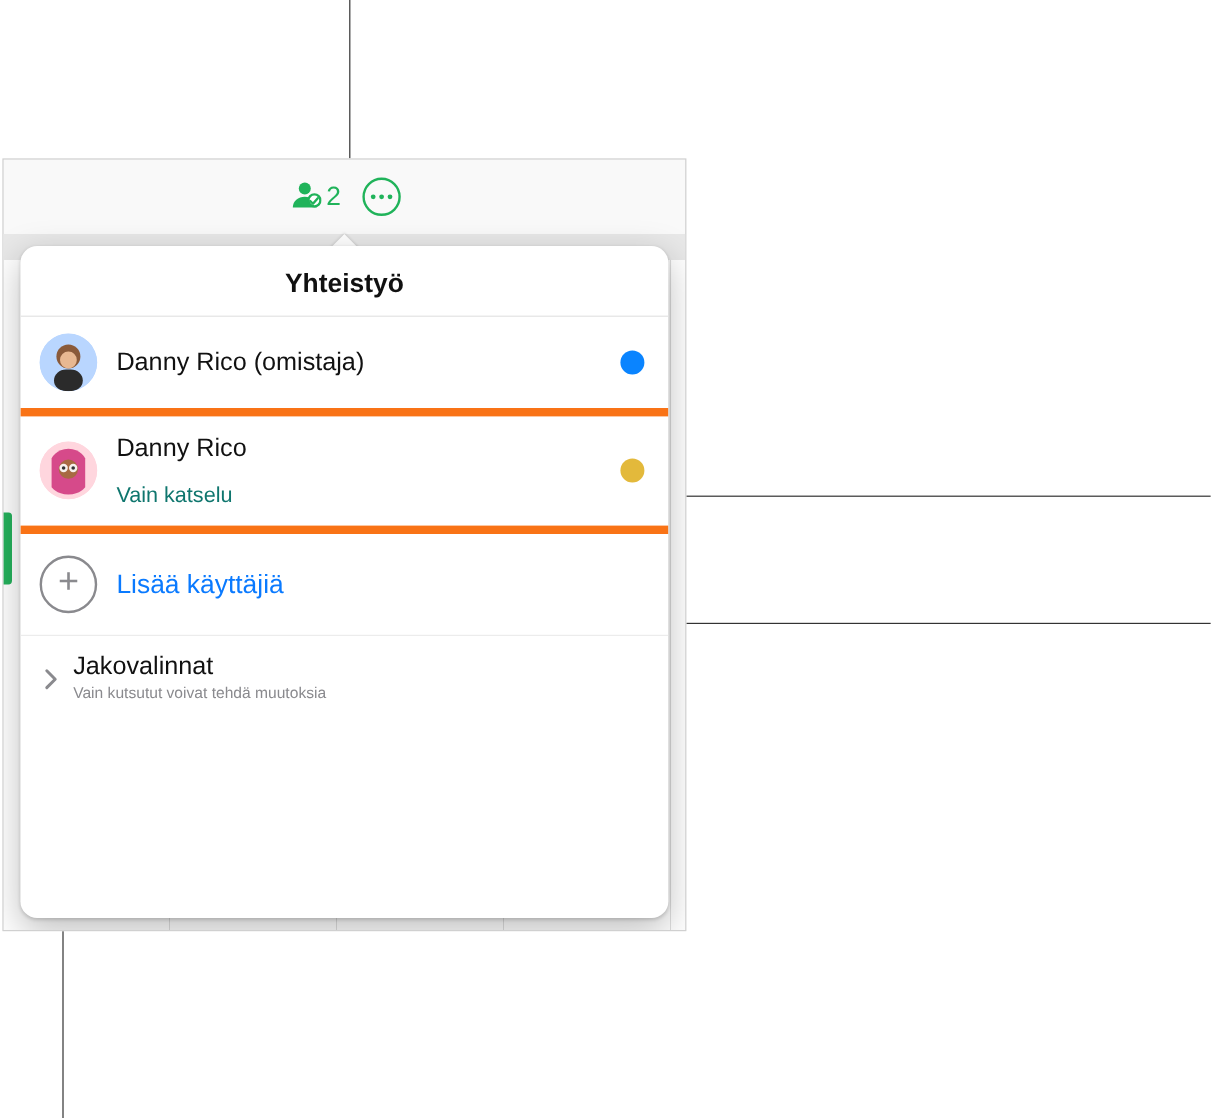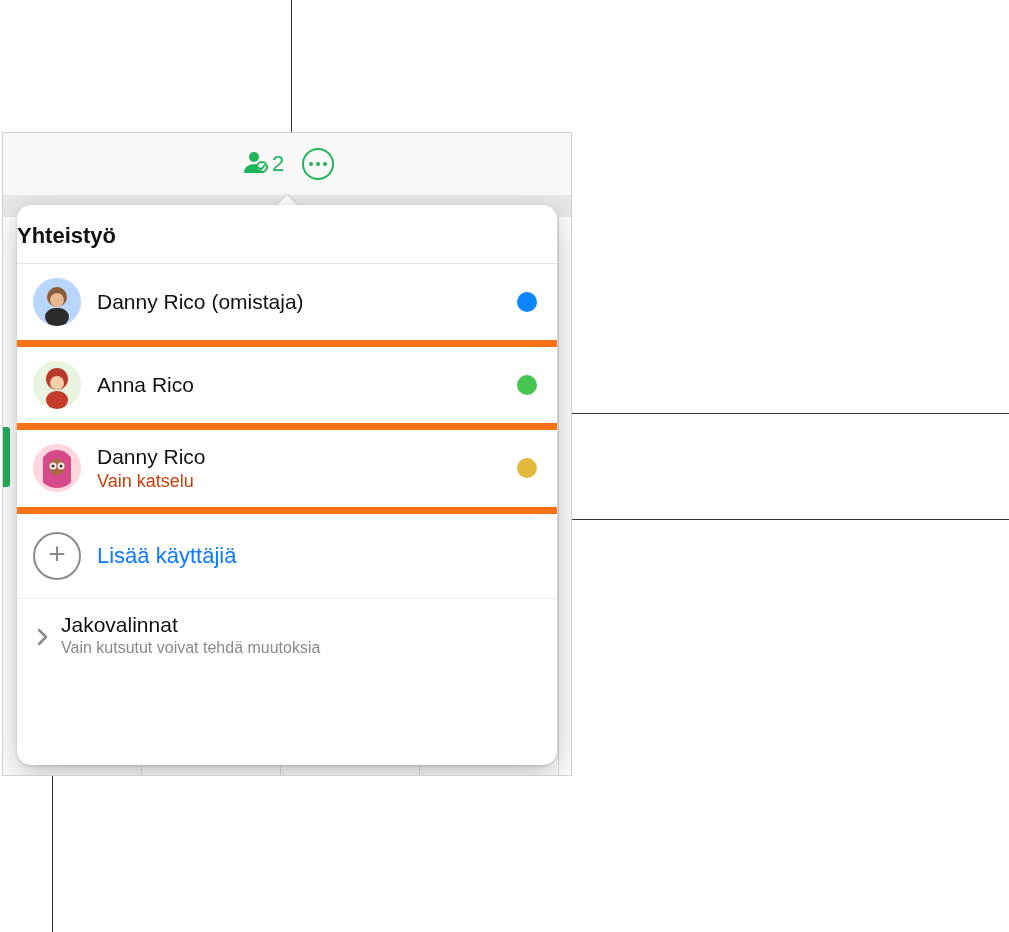--- a/index.html
+++ b/index.html
@@ -71,20 +71,21 @@
     box-shadow:0 1px 3px rgba(0,0,0,.15),0 10px 30px rgba(0,0,0,.25);
     overflow:hidden;
   }
   .popover-caret{
     position:absolute;
     left:50%;top:62px;transform:translateX(-50%);
     width:0;height:0;border-left:12px solid transparent;border-right:12px solid transparent;border-bottom:12px solid #ffffff;
     filter:drop-shadow(0 -1px 1px rgba(0,0,0,.12));
   }
   .popover-header{
+    text-align:center;
     font-size:22px;font-weight:600;color:#111;
     padding:18px 0 14px;
     border-bottom:1px solid #e3e3e3;
   }
   .plist{margin:0;padding:0;list-style:none;}
   .prow{
     display:flex;align-items:center;
     padding:14px 20px 14px 16px;
     gap:16px;
     border-bottom:7px solid #f97316;
@@ -93,21 +94,21 @@
     width:48px;height:48px;border-radius:50%;
     flex:none;
     display:flex;align-items:center;justify-content:center;
     font-size:28px;
   }
   .av-blue{background:#b9d6ff;}
   .av-green{background:#e8f3e0;}
   .av-pink{background:#ffd6de;}
   .ptext{flex:1;min-width:0;display:flex;flex-direction:column;justify-content:center;}
   .pname{font-size:21px;color:#111;line-height:1.2;}
-  .psub{font-size:18px;color:#c2410c;line-height:1.2;margin-top:2px;}
+  .psub{font-size:18px;color:#0f766e;line-height:1.2;margin-top:16px;}
   .status-dot{width:20px;height:20px;border-radius:50%;flex:none;}
   .sd-blue{background:#0a84ff;}
   .sd-green{background:#46c552;}
   .sd-yellow{background:#e3b93b;}
   .add-row{
     display:flex;align-items:center;gap:16px;
     padding:18px 36px 18px 16px;
     border-bottom:1px solid #ececec;
   }
   .plus-circle{
@@ -120,21 +121,21 @@
   .options-row{
     display:flex;align-items:center;gap:10px;
     padding:14px 20px 18px 16px;
   }
   .chevron{
     width:18px;display:flex;justify-content:center;align-items:flex-start;
     color:#8a8a8e;font-size:22px;line-height:1;margin-top:4px;
   }
   .options-text{display:flex;flex-direction:column;gap:2px;}
   .options-title{font-size:21px;color:#111;}
-  .options-sub{font-size:16px;color:#8a8a8e;}
+  .options-sub{font-size:13px;color:#8a8a8e;}
   
   .face{width:100%;height:100%;border-radius:50%;position:relative;overflow:hidden;}
   .face svg{width:100%;height:100%;display:block;}
 </style>
 </head>
 <body>
 
 <div class="canvas">
 
   <div class="callout" style="left:291px;top:0;width:1px;height:132px;"></div>
@@ -187,36 +188,20 @@
                 <circle cx="24" cy="22" r="7" fill="#e8b892"></circle>
               </svg>
             </span>
           </span>
           <span class="ptext">
             <span class="pname">Danny Rico (omistaja)</span>
           </span>
           <span class="status-dot sd-blue"></span>
         </li>
 
-        <li class="prow">
-          <span class="avatar av-green">
-            <span class="face">
-              <svg viewBox="0 0 48 48">
-                <circle cx="24" cy="24" r="24" fill="#e8f3e0"></circle>
-                <circle cx="24" cy="18" r="11" fill="#b83a2a"></circle>
-                <rect x="13" y="30" width="22" height="18" rx="10" fill="#c63a2a"></rect>
-                <circle cx="24" cy="22" r="7" fill="#f6cfa8"></circle>
-              </svg>
-            </span>
-          </span>
-          <span class="ptext">
-            <span class="pname">Anna Rico</span>
-          </span>
-          <span class="status-dot sd-green"></span>
-        </li>
 
         <li class="prow">
           <span class="avatar av-pink">
             <span class="face">
               <svg viewBox="0 0 48 48">
                 <circle cx="24" cy="24" r="24" fill="#ffd6de"></circle>
                 <path d="M10 14c0 0 4-8 14-8s14 8 14 8v24c0 0-4 6-14 6s-14-6-14-6z" fill="#d64a8a"></path>
                 <circle cx="24" cy="23" r="8" fill="#a86a42"></circle>
                 <circle cx="20" cy="22" r="3.5" fill="#fff" opacity=".9"></circle>
                 <circle cx="28" cy="22" r="3.5" fill="#fff" opacity=".9"></circle>

